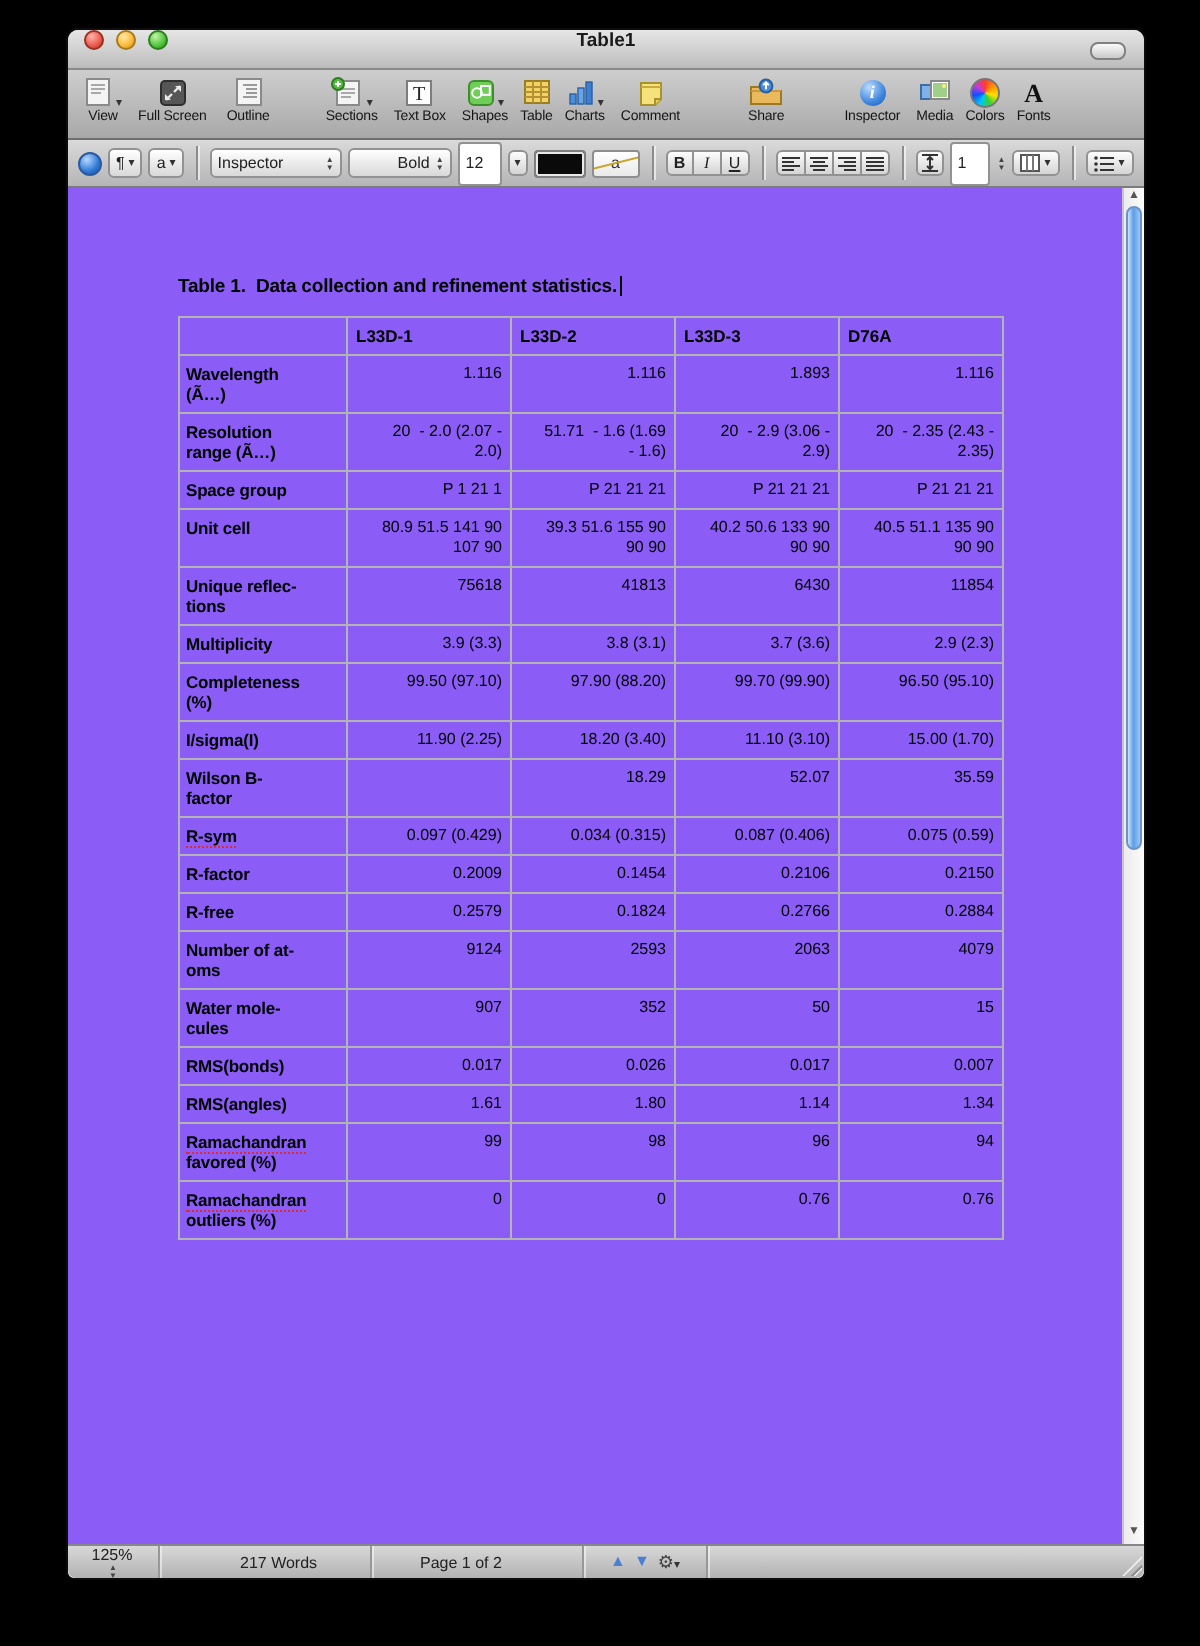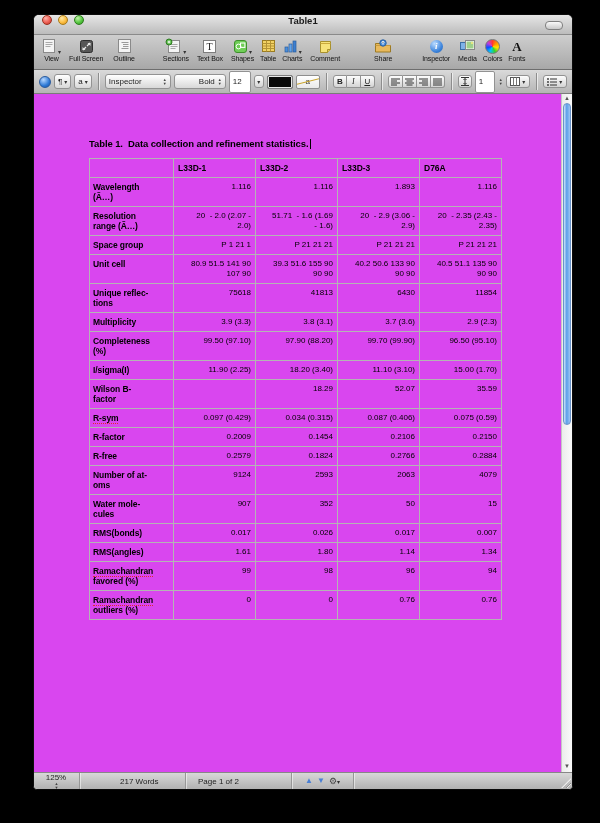--- a/index.html
+++ b/index.html
@@ -74,21 +74,21 @@
   .swatch-a::after{content:"";position:absolute;left:-2px;right:-2px;top:5px;height:1px;background:#c9a227;transform:rotate(-14deg);}
   .seg{display:flex;}
   .seg .fb-btn{border-radius:0;border-left-width:0;}
   .seg .fb-btn:first-child{border-radius:3px 0 0 3px;border-left-width:1px;}
   .seg .fb-btn:last-child{border-radius:0 3px 3px 0;}
   .bold-b{font-weight:bold;}
   .ital-i{font-style:italic;font-family:"Liberation Serif",serif;}
   .und-u{text-decoration:underline;}
   
   .content{flex:1;position:relative;background:#fff;overflow:hidden;}
-  .page{position:absolute;top:0;left:0;right:11px;bottom:0;background:#d946ef;}
+  .page{position:absolute;top:0;left:0;right:11px;bottom:0;background:#8b5cf6;}
   .doc-title{margin:44px 0 0 55px;font-size:9.5px;font-weight:bold;color:#000;white-space:pre;letter-spacing:-.1px;}
   .text-caret{display:inline-block;width:1px;height:10px;background:#000;vertical-align:-2px;margin-left:1px;}
   table.stats{border-collapse:collapse;table-layout:fixed;width:412px;margin:9px 0 0 55px;}
   table.stats th,table.stats td{
     border:1px solid #b4b4b4;vertical-align:top;
     font-size:8px;line-height:10px;color:#000;
     padding:4px 4px 4px 4px;box-sizing:border-box;overflow:hidden;
   }
   table.stats thead th{text-align:left;font-weight:bold;font-size:8.5px;padding-left:4px;}
   table.stats th.rowlabel{text-align:left;font-weight:bold;font-size:8.5px;padding-left:3px;letter-spacing:-.1px;}
@@ -106,21 +106,21 @@
   
   .statusbar{
     height:17px;flex:0 0 17px;box-sizing:border-box;position:relative;
     background:linear-gradient(#d8d8d8,#b2b2b2);
     border-top:1px solid #878787;border-radius:0 0 4px 4px;
     display:flex;align-items:center;font-size:8px;color:#222;
   }
   .sb-seg{height:100%;display:flex;align-items:center;border-right:1px solid #979797;box-shadow:1px 0 0 rgba(255,255,255,.5);padding:0 6px;box-sizing:border-box;}
   .seg-zoom{width:46px;justify-content:space-between;padding-left:5px;flex-direction:column;}
   .seg-words{width:72px;margin-left:34px;}
-  .seg-page{width:106px;padding-left:12px;}
+  .seg-page{width:106px;padding-left:24px;}
   .seg-nav{width:62px;gap:4px;justify-content:center;}
   .nav-tri{color:#4a7fd4;font-size:8px;line-height:8px;}
   .gear{font-size:9px;color:#444;line-height:9px;}
   .grip{position:absolute;right:1px;bottom:1px;width:10px;height:10px;
     background:repeating-linear-gradient(135deg,transparent 0 2px,#909090 2px 3px,rgba(255,255,255,.7) 3px 4px);
     clip-path:polygon(100% 0,100% 100%,0 100%);}
 </style>
 </head>
 <body>
 

